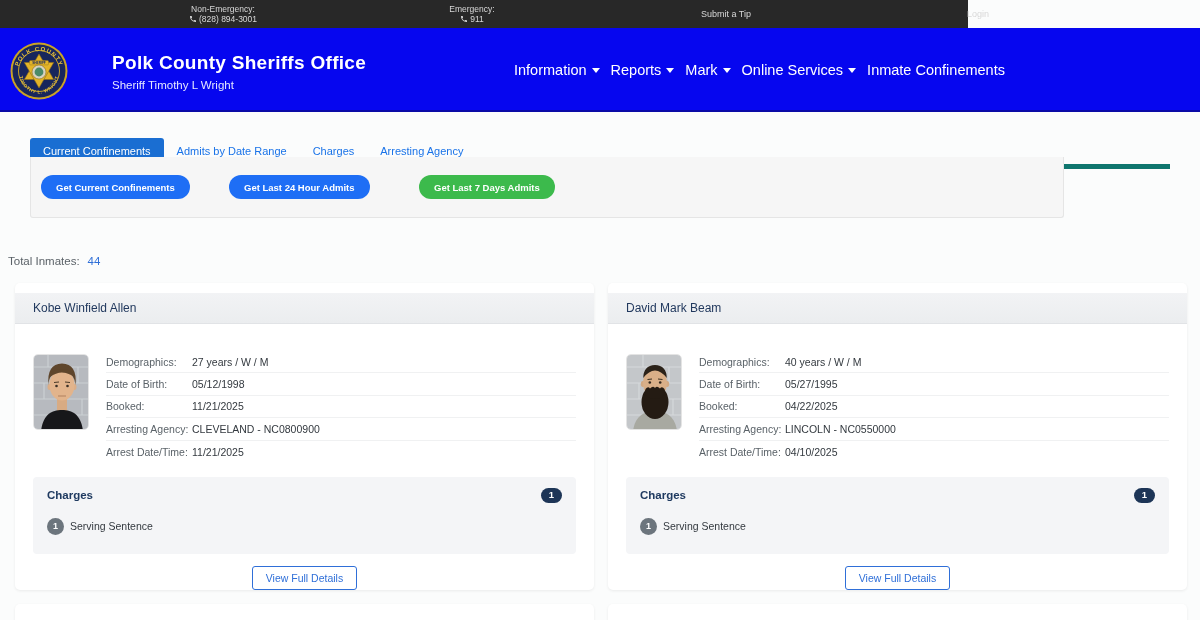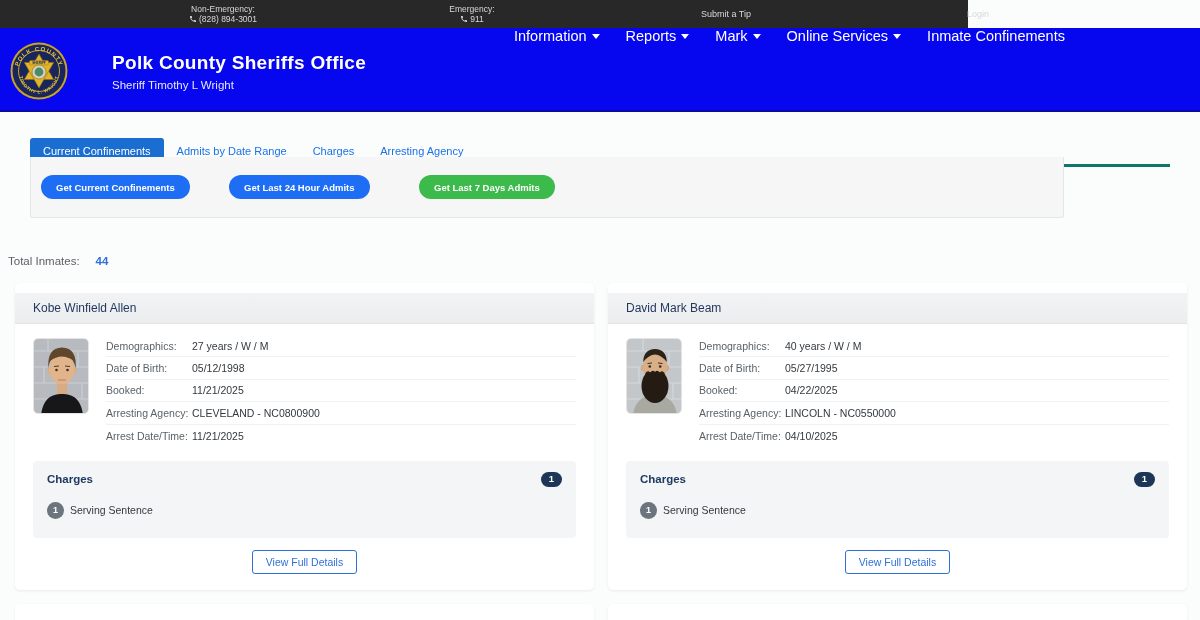--- a/index.html
+++ b/index.html
@@ -12,46 +12,46 @@
   .topbar .single { top:0; line-height:28px; font-size:9px; color:#d8d8d8; cursor:pointer; }
   .phone-row { white-space:nowrap; }
   .phone-ic { display:inline-block; vertical-align:-1px; margin-right:2px; }
 
   
   .header { position:absolute; top:28px; left:0; width:1200px; height:84px; background:#0606ef; border-bottom:2px solid #0a0aa6; }
   .logo { position:absolute; left:10px; top:13px; width:58px; height:60px; cursor:pointer; }
   .brand { position:absolute; left:112px; top:24px; color:#fff; }
   .brand h1 { font-size:19px; font-weight:700; letter-spacing:.3px; }
   .brand .sub { font-size:11.5px; color:#e4e6ff; margin-top:5px; font-weight:400; }
-  .nav { position:absolute; left:514px; top:0; height:84px; display:flex; align-items:flex-start; gap:26px; }
+  .nav { position:absolute; left:514px; top:0; height:84px; display:flex; align-items:center; gap:11px; }
   .nav .item { color:#fff; font-size:14.5px; white-space:nowrap; cursor:pointer; }
   .caret { display:inline-block; width:0; height:0; border-left:4px solid transparent; border-right:4px solid transparent; border-top:5px solid #fff; margin-left:5px; vertical-align:2px; }
 
   
   .main { position:absolute; top:112px; left:0; width:1200px; height:508px; background:#fbfcfc; }
 
-  .tabs { position:absolute; left:30px; top:26px; width:1140px; display:flex; align-items:flex-end; border-bottom:3px solid #0f766e; }
+  .tabs { position:absolute; left:30px; top:26px; width:1140px; display:flex; align-items:flex-end; border-bottom:5px solid #0f766e; }
   .tab { font-size:11px; padding:7px 13px; color:#1a73e8; cursor:pointer; white-space:nowrap; }
   .tab.active { background:#1a6ed2; color:#fff; border-radius:3px 3px 0 0; font-weight:400; }
 
   .panel { position:absolute; left:30px; top:45px; width:1034px; height:61px; background:#f6f6f6; border:1px solid #e5e5e5; border-top:none; border-radius:0 0 3px 3px; }
   .pill { position:absolute; top:18px; height:24px; border:none; border-radius:12px; color:#fff; font-size:9.5px; font-weight:700; padding:0 15px; cursor:pointer; font-family:"Liberation Sans", sans-serif; }
   .pill.b1 { left:10px; background:#1e6ef5; }
   .pill.b2 { left:198px; background:#1e6ef5; }
   .pill.b3 { left:388px; background:#3cba4c; }
 
   .total { position:absolute; left:8px; top:143px; font-size:11.5px; color:#5b6268; }
-  .total b { color:#2f6fd8; font-weight:700; margin-left:16px; }
+  .total b { color:#2f6fd8; font-weight:400; margin-left:8px; }
 
   .cards { position:absolute; left:15px; top:171px; width:1172px; display:flex; gap:14px; flex-wrap:wrap; }
   .card { width:579px; height:307px; background:#fff; border-radius:5px; box-shadow:0 1px 3px rgba(0,0,0,.07); padding-top:10px; }
   .stub { width:579px; height:40px; background:#fff; border-radius:5px 5px 0 0; box-shadow:0 1px 3px rgba(0,0,0,.07); }
 
   .band { height:31px; background:linear-gradient(#f2f3f5,#ebedef); border-bottom:1px solid #e1e3e6; line-height:31px; padding-left:18px; font-size:12px; color:#22395e; }
-  .cbody { padding:14px 18px 0 18px; }
+  .cbody { padding:30px 18px 0 18px; }
   .media { display:flex; }
   .photo { width:56px; height:76px; border-radius:5px; overflow:hidden; border:1px solid #e4e4e4; flex:none; }
   .fields { flex:1; margin-left:17px; margin-top:-3px; }
   .frow { display:flex; align-items:center; height:22.4px; border-bottom:1px solid #f0f1f2; font-size:10.5px; }
   .frow:last-child { border-bottom:none; }
   .flabel { width:86px; color:#5a6268; flex:none; }
   .fvalue { color:#33393f; }
 
   .charges { margin-top:14px; background:#f4f5f7; border-radius:4px; padding:11px 14px 14px 14px; height:77px; }
   .chead { display:flex; align-items:center; justify-content:space-between; }

